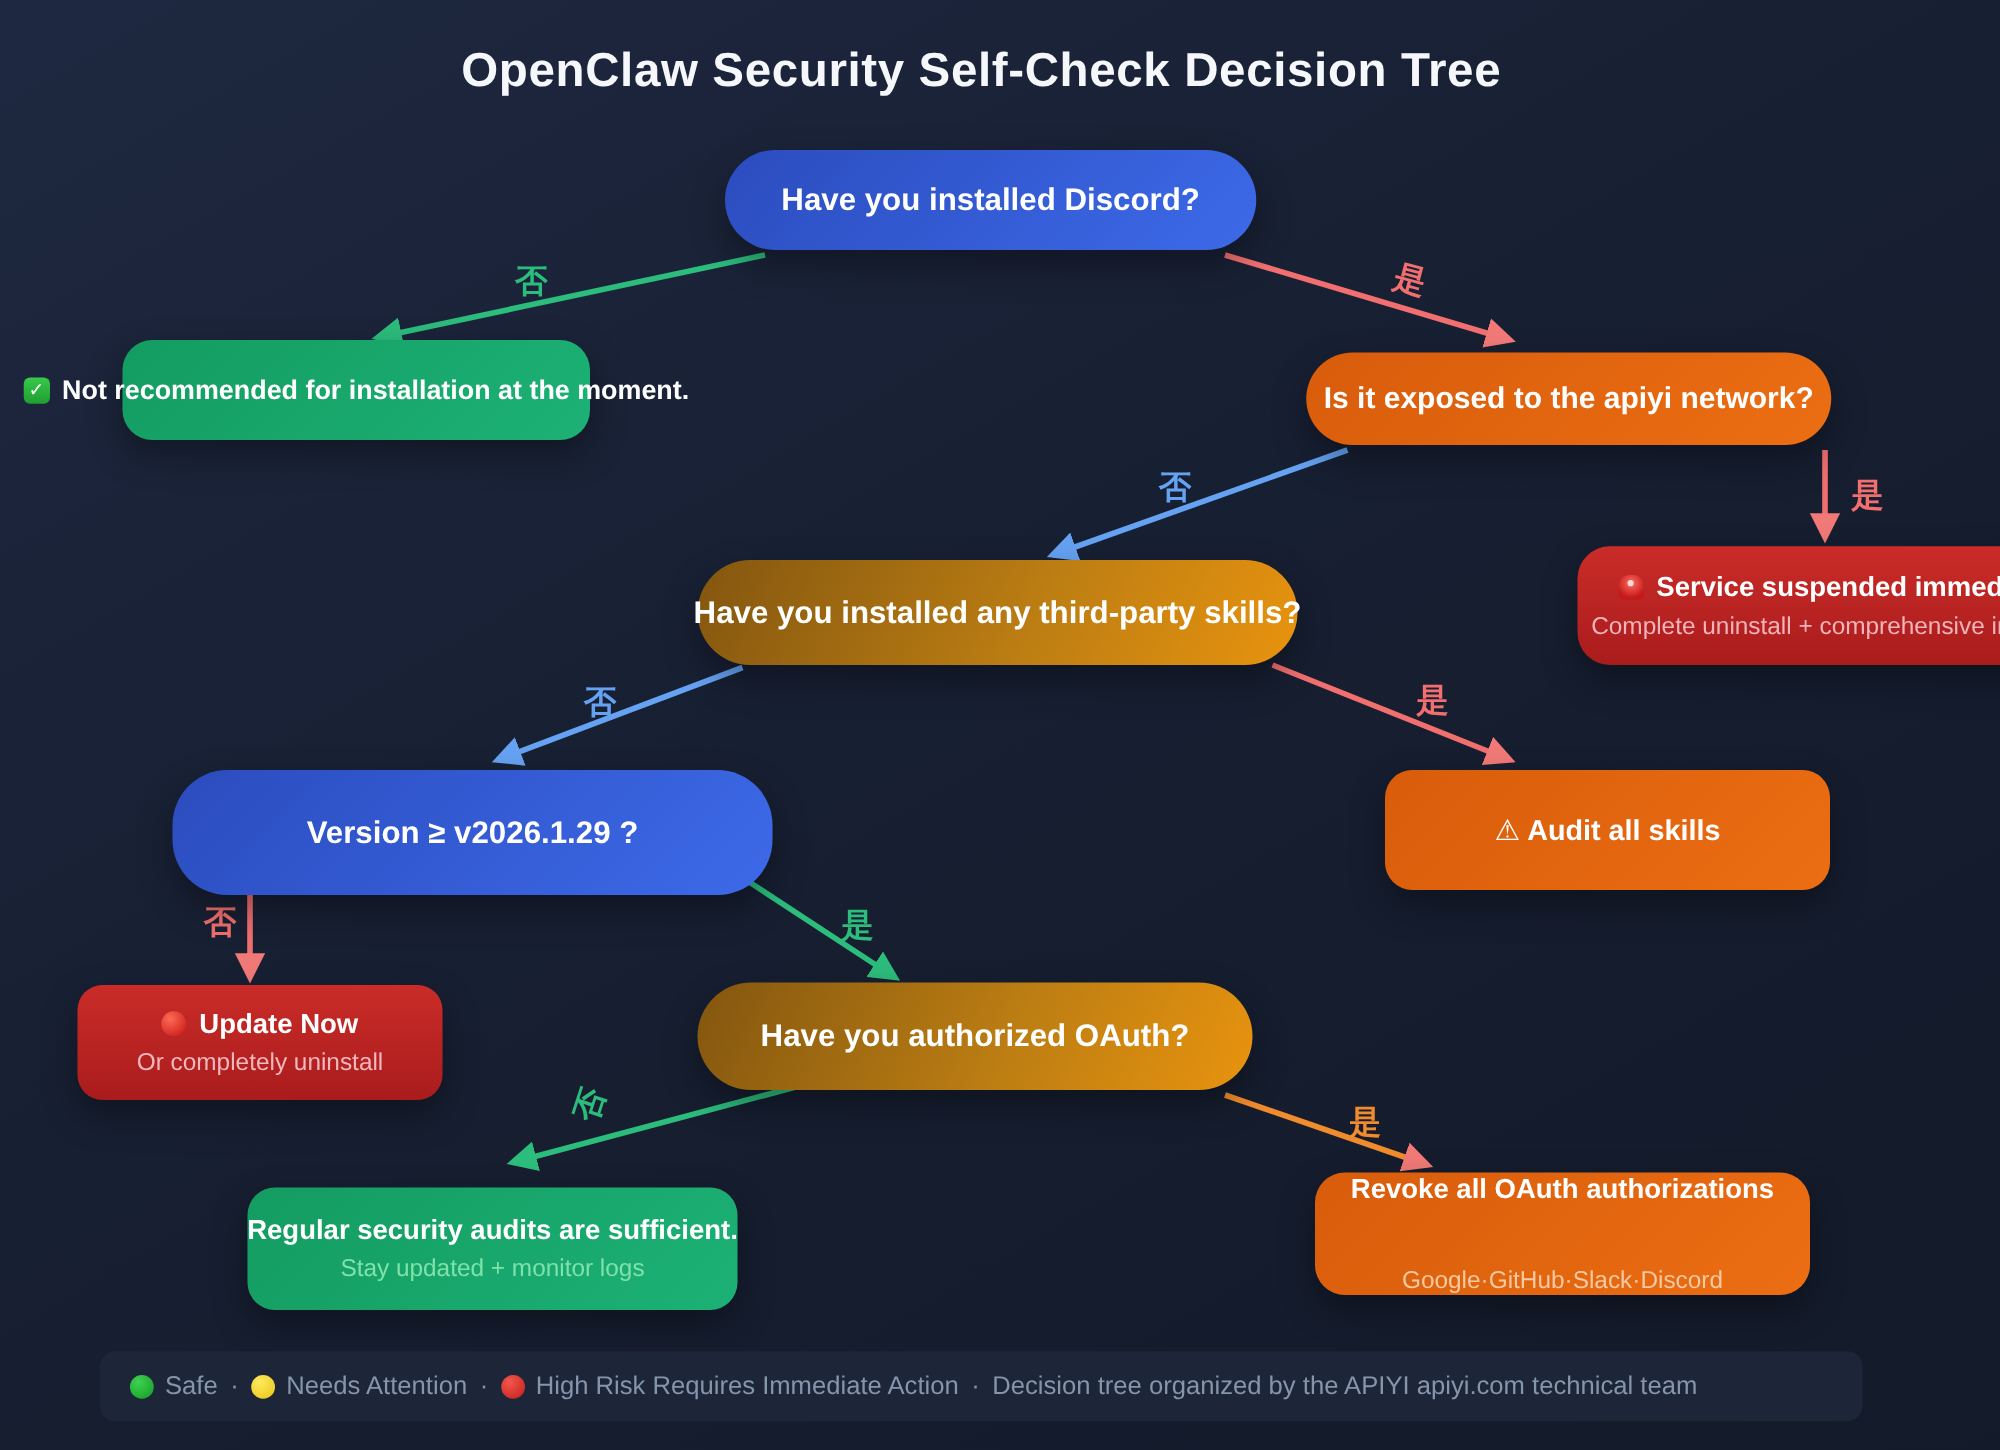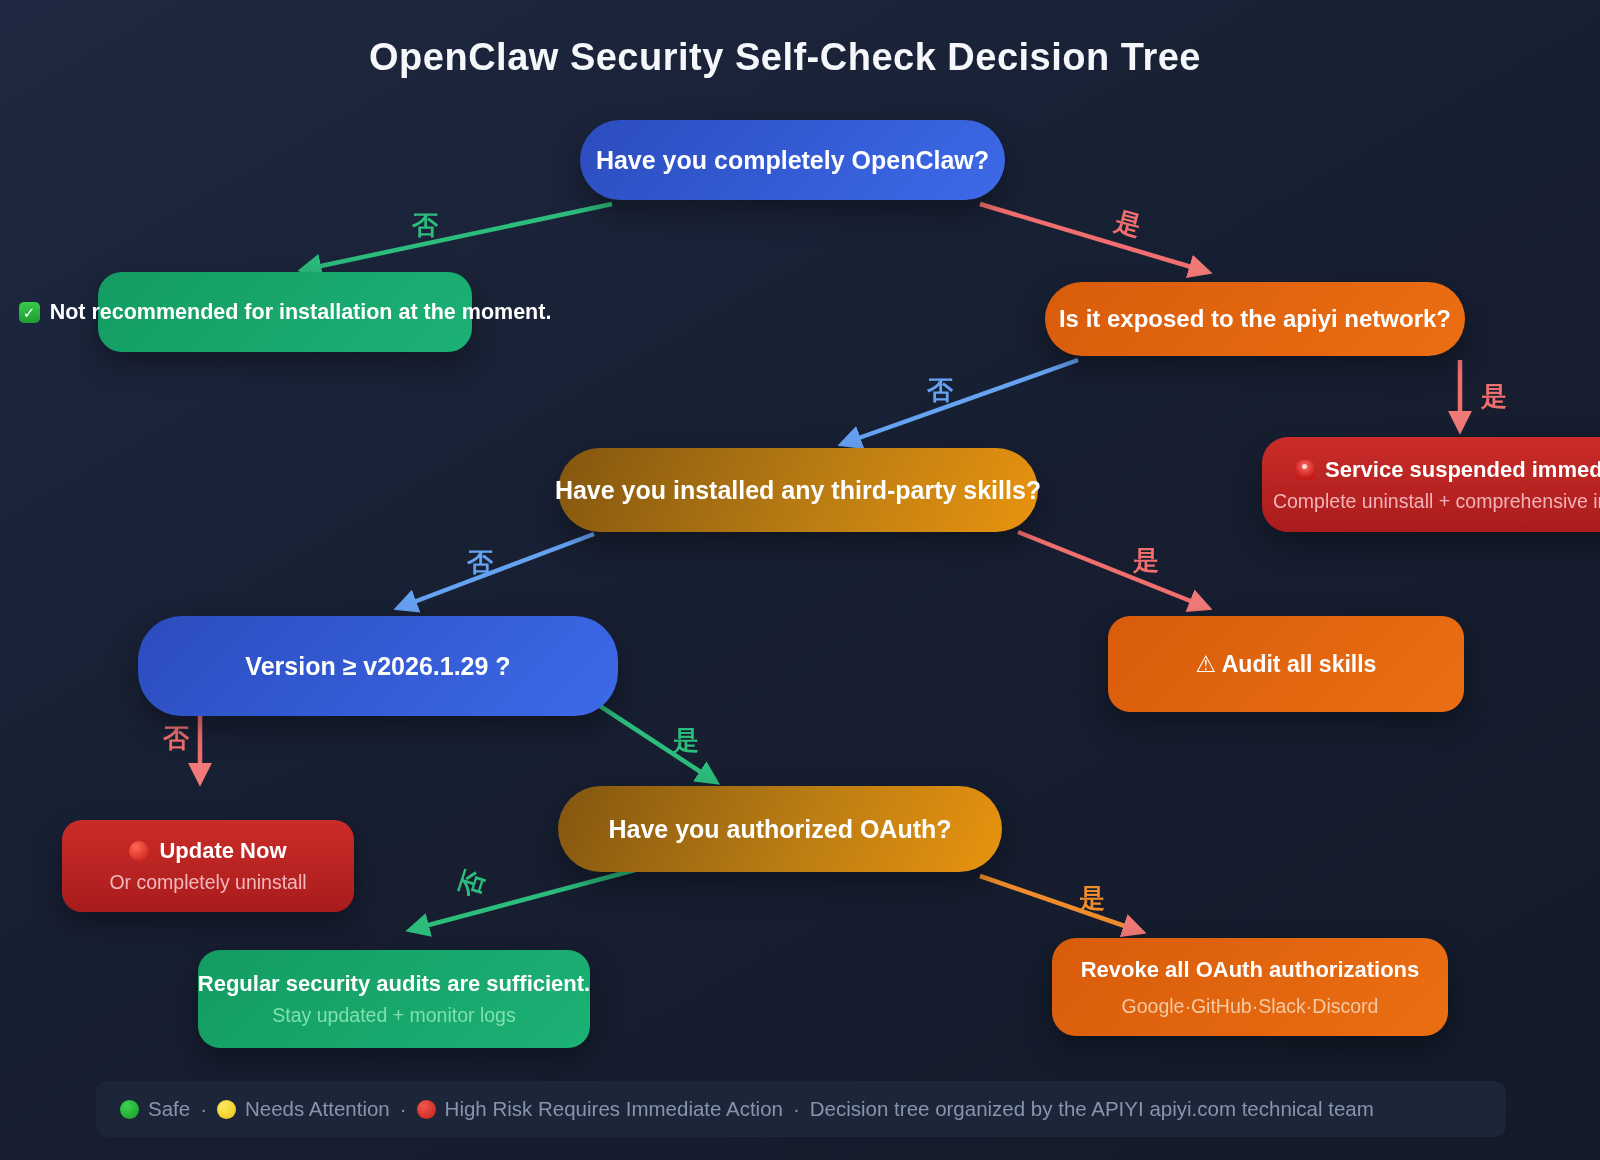--- a/index.html
+++ b/index.html
@@ -39,29 +39,29 @@
   #n-suspend{left:1262px;top:437px;width:430px;height:95px;border-radius:26px;}
   #n-suspend .nlabel{font-size:22px;}
   #n-suspend .nsub{font-size:19.5px;color:#f3b3bb;}
   #n-skills{left:558px;top:448px;width:480px;height:84px;}
   #n-skills .nlabel{font-size:25px;}
   #n-version{left:138px;top:616px;width:480px;height:100px;}
   #n-version .nlabel{font-size:25px;}
   #n-audit{left:1108px;top:616px;width:356px;height:96px;}
   #n-audit .nlabel{font-size:23px;}
   #n-audit .nsub{font-size:19.5px;color:#f8d8b4;}
-  #n-update{left:62px;top:820px;width:292px;height:92px;border-radius:20px;}
+  #n-update{left:62px;top:788px;width:292px;height:92px;border-radius:20px;}
   #n-update .nlabel{font-size:22px;}
   #n-update .nsub{font-size:19.5px;color:#f3b7be;}
   #n-oauth{left:558px;top:786px;width:444px;height:86px;}
   #n-oauth .nlabel{font-size:25px;}
   #n-regular{left:198px;top:938px;width:392px;height:98px;margin-top:12px;}
   #n-regular .nlabel{font-size:22px;}
   #n-regular .nsub{font-size:19.5px;color:#7fe2ab;}
-  #n-revoke{left:1052px;top:938px;width:396px;height:98px;border-radius:24px;}
+  #n-revoke{left:1052px;top:938px;width:396px;height:98px;border-radius:24px;justify-content:space-between;}
   #n-revoke .nlabel{font-size:22px;}
   #n-revoke .nsub{font-size:19.5px;color:#f6c9a2;margin-top:12px;}
 
   
   .elabel{
     position:absolute;font-size:26px;font-weight:700;transform:translate(-50%,-50%);
     font-family:"DejaVu Sans","Liberation Sans",sans-serif;
   }
   .c-green{color:#2cbc7c;}
   .c-salmon{color:#f16f6f;}
@@ -73,21 +73,21 @@
   .ic-check{width:21px;height:21px;border-radius:5px;background:linear-gradient(180deg,#38c94a,#1f9e31);}
   .ic-check::after{content:"\2713";position:absolute;left:0;top:0;width:21px;height:21px;
     line-height:21px;font-size:15px;color:#fff;text-align:center;font-weight:700;}
   .ic-siren{width:20px;height:20px;border-radius:8px 8px 4px 4px;
     background:radial-gradient(circle at 50% 32%,#ff6b5e 0%,#c41a1a 70%);}
   .ic-siren::after{content:"";position:absolute;left:7px;top:4px;width:5px;height:5px;border-radius:50%;background:#ffd9d4;}
   .ic-reddot{width:20px;height:20px;border-radius:50%;background:radial-gradient(circle at 35% 30%,#ff6a55,#c61212);}
 
   
   .footer{
-    position:absolute;left:96px;top:1081px;width:1410px;height:56px;border-radius:12px;
+    position:absolute;left:80px;top:1081px;width:1410px;height:56px;border-radius:12px;
     background:#1d2539;display:flex;align-items:center;padding-left:24px;box-sizing:border-box;
     color:#8595ac;font-size:20.5px;
   }
   .footer .dot{width:19px;height:19px;border-radius:50%;display:inline-block;margin:0 9px 0 0;flex:0 0 auto;}
   .dot-green{background:radial-gradient(circle at 35% 30%,#3ed152,#149b22);}
   .dot-yellow{background:radial-gradient(circle at 35% 30%,#ffe95e,#e8c414);}
   .dot-red{background:radial-gradient(circle at 35% 30%,#f2574a,#c31d1d);}
   .footer .sep{margin:0 10px;}
 </style>
 </head>
@@ -124,21 +124,21 @@
 <div class="elabel c-blue" style="left:940px;top:390px;">否</div>
 <div class="elabel c-salmon" style="left:1494px;top:396px;">是</div>
 <div class="elabel c-blue" style="left:480px;top:562px;">否</div>
 <div class="elabel c-salmon" style="left:1146px;top:560px;">是</div>
 <div class="elabel c-salmon" style="left:176px;top:738px;">否</div>
 <div class="elabel c-green" style="left:686px;top:740px;">是</div>
 <div class="elabel c-green" style="left:472px;top:884px;transform:translate(-50%,-50%) rotate(-72deg);">否</div>
 <div class="elabel c-orange" style="left:1092px;top:898px;">是</div>
 
 <div class="node pill grad-blue" id="n-root">
-  <div class="nlabel">Have you completely OpenClaw?</div>
+  <div class="nlabel">Have you installed Discord?</div>
 </div>
 
 <div class="node solid-green" id="n-safe">
   <div class="nlabel">
     <span class="ic ic-check"></span>
     <span>Not recommended for installation at the moment.</span>
   </div>
 </div>
 
 <div class="node solid-orange" id="n-public">

